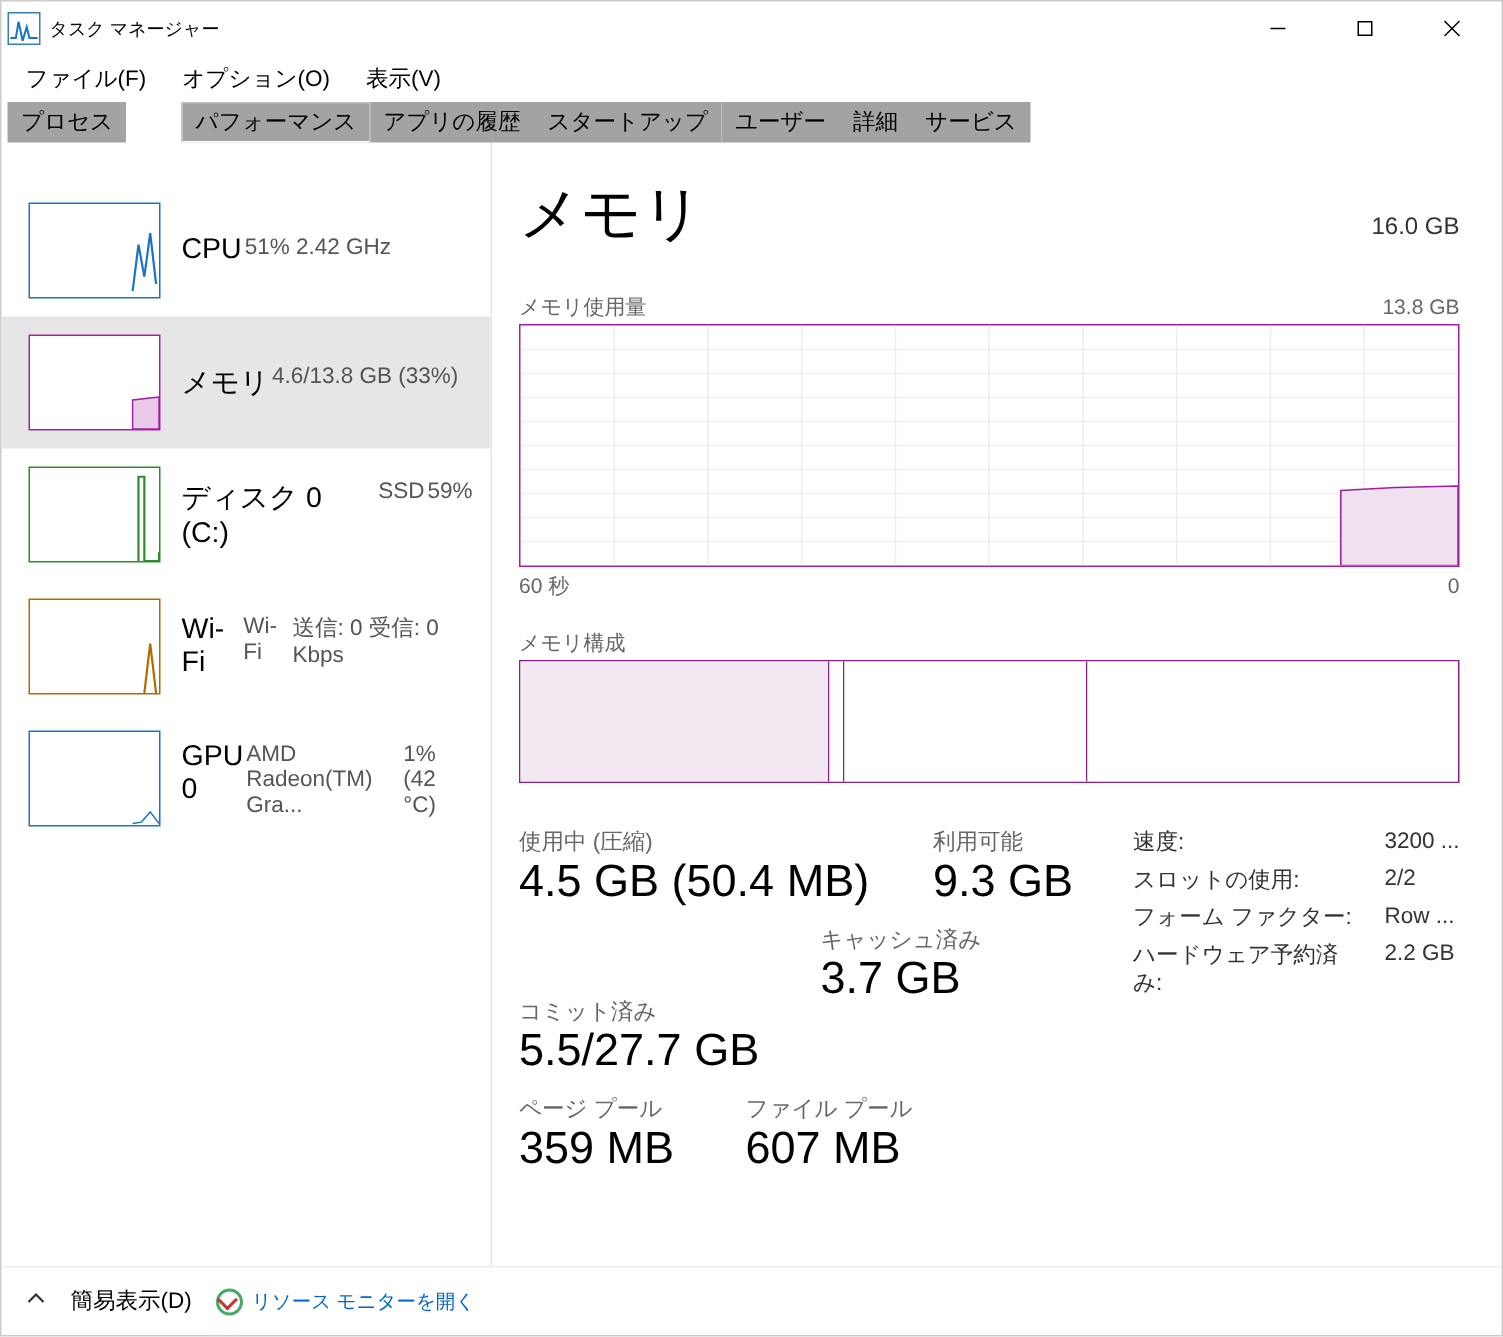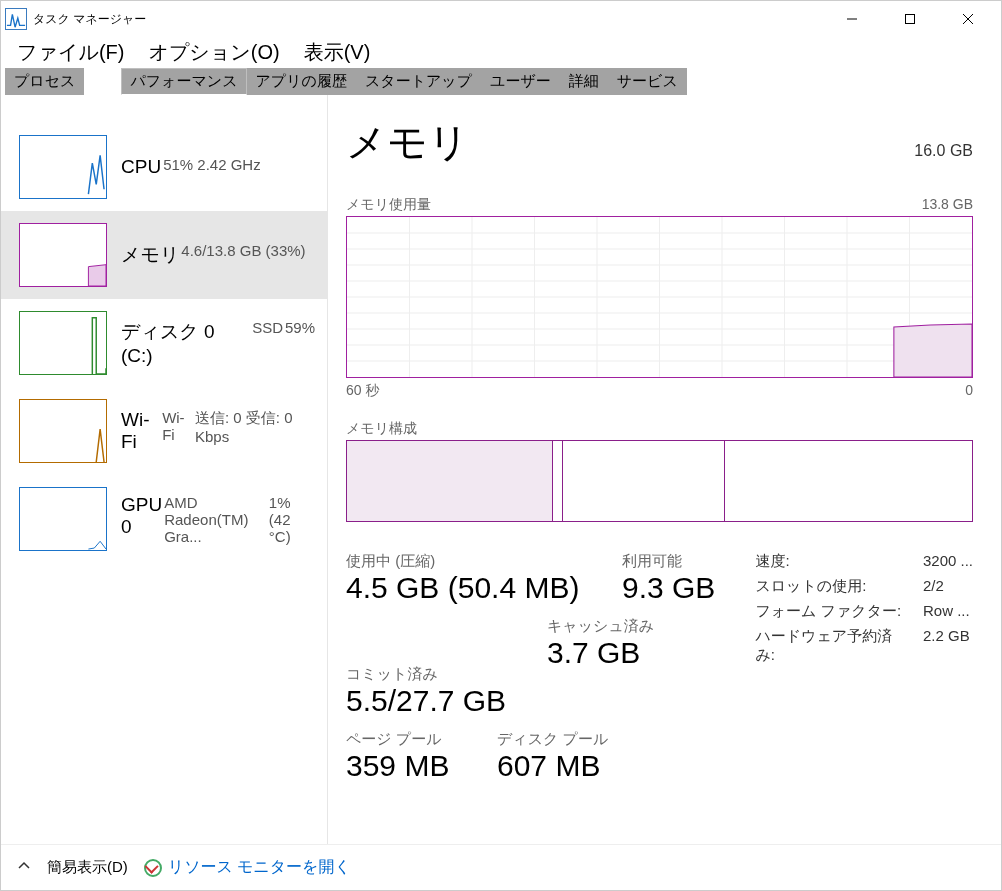--- a/index.html
+++ b/index.html
@@ -38,21 +38,21 @@
   }
   .wc-btn svg { width: 12px; height: 12px; }
   
   .menubar {
     height: 30px;
     display: flex;
     align-items: center;
     padding: 0 8px;
     gap: 8px;
   }
-  .menubar .menu-item { font-size: 20px; padding: 2px 8px; }
+  .menubar .menu-item { font-size: 15px; padding: 2px 8px; }
   
   .tabs {
     height: 28px;
     display: flex;
     align-items: stretch;
     padding-left: 4px;
     border-bottom: 1px solid transparent;
   }
   .tab {
     font-size: 15px;
@@ -169,22 +169,22 @@
     align-items: center;
     padding: 0 16px;
     gap: 16px;
     border-top: 1px solid #eee;
   }
   .statusbar .chev {
     font-size: 14px; color: #444;
   }
   .statusbar .link {
     color: #0066cc;
-    font-size: 16px;
-    display: flex; align-items: center; gap: 6px; font-family: Liberation Serif, serif;
+    font-size: 13px;
+    display: flex; align-items: center; gap: 6px;
   }
   .statusbar .icon {
     width: 18px; height: 18px; border-radius: 50%;
     border: 2px solid #4a6; display:inline-flex;
     align-items:center; justify-content:center;
     position: relative;
   }
   .statusbar .icon::after {
     content:""; width: 8px; height:8px;
     border-left: 2px solid #c33;
@@ -379,21 +379,21 @@
             <div class="stat-lbl">キャッシュ済み</div>
             <div class="stat-val">3.7 GB</div>
           </div>
         </div>
         <div class="row2">
           <div class="stat-block" style="min-width:125px;">
             <div class="stat-lbl">ページ プール</div>
             <div class="stat-val">359 MB</div>
           </div>
           <div class="stat-block">
-            <div class="stat-lbl">ディスク プール</div>
+            <div class="stat-lbl">ファイル プール</div>
             <div class="stat-val">607 MB</div>
           </div>
         </div>
       </div>
       <div class="stats-right">
         <span>速度:</span>
         <span>3200 ...</span>
         <span>スロットの使用:</span>
         <span>2/2</span>
         <span>フォーム ファクター:</span>

